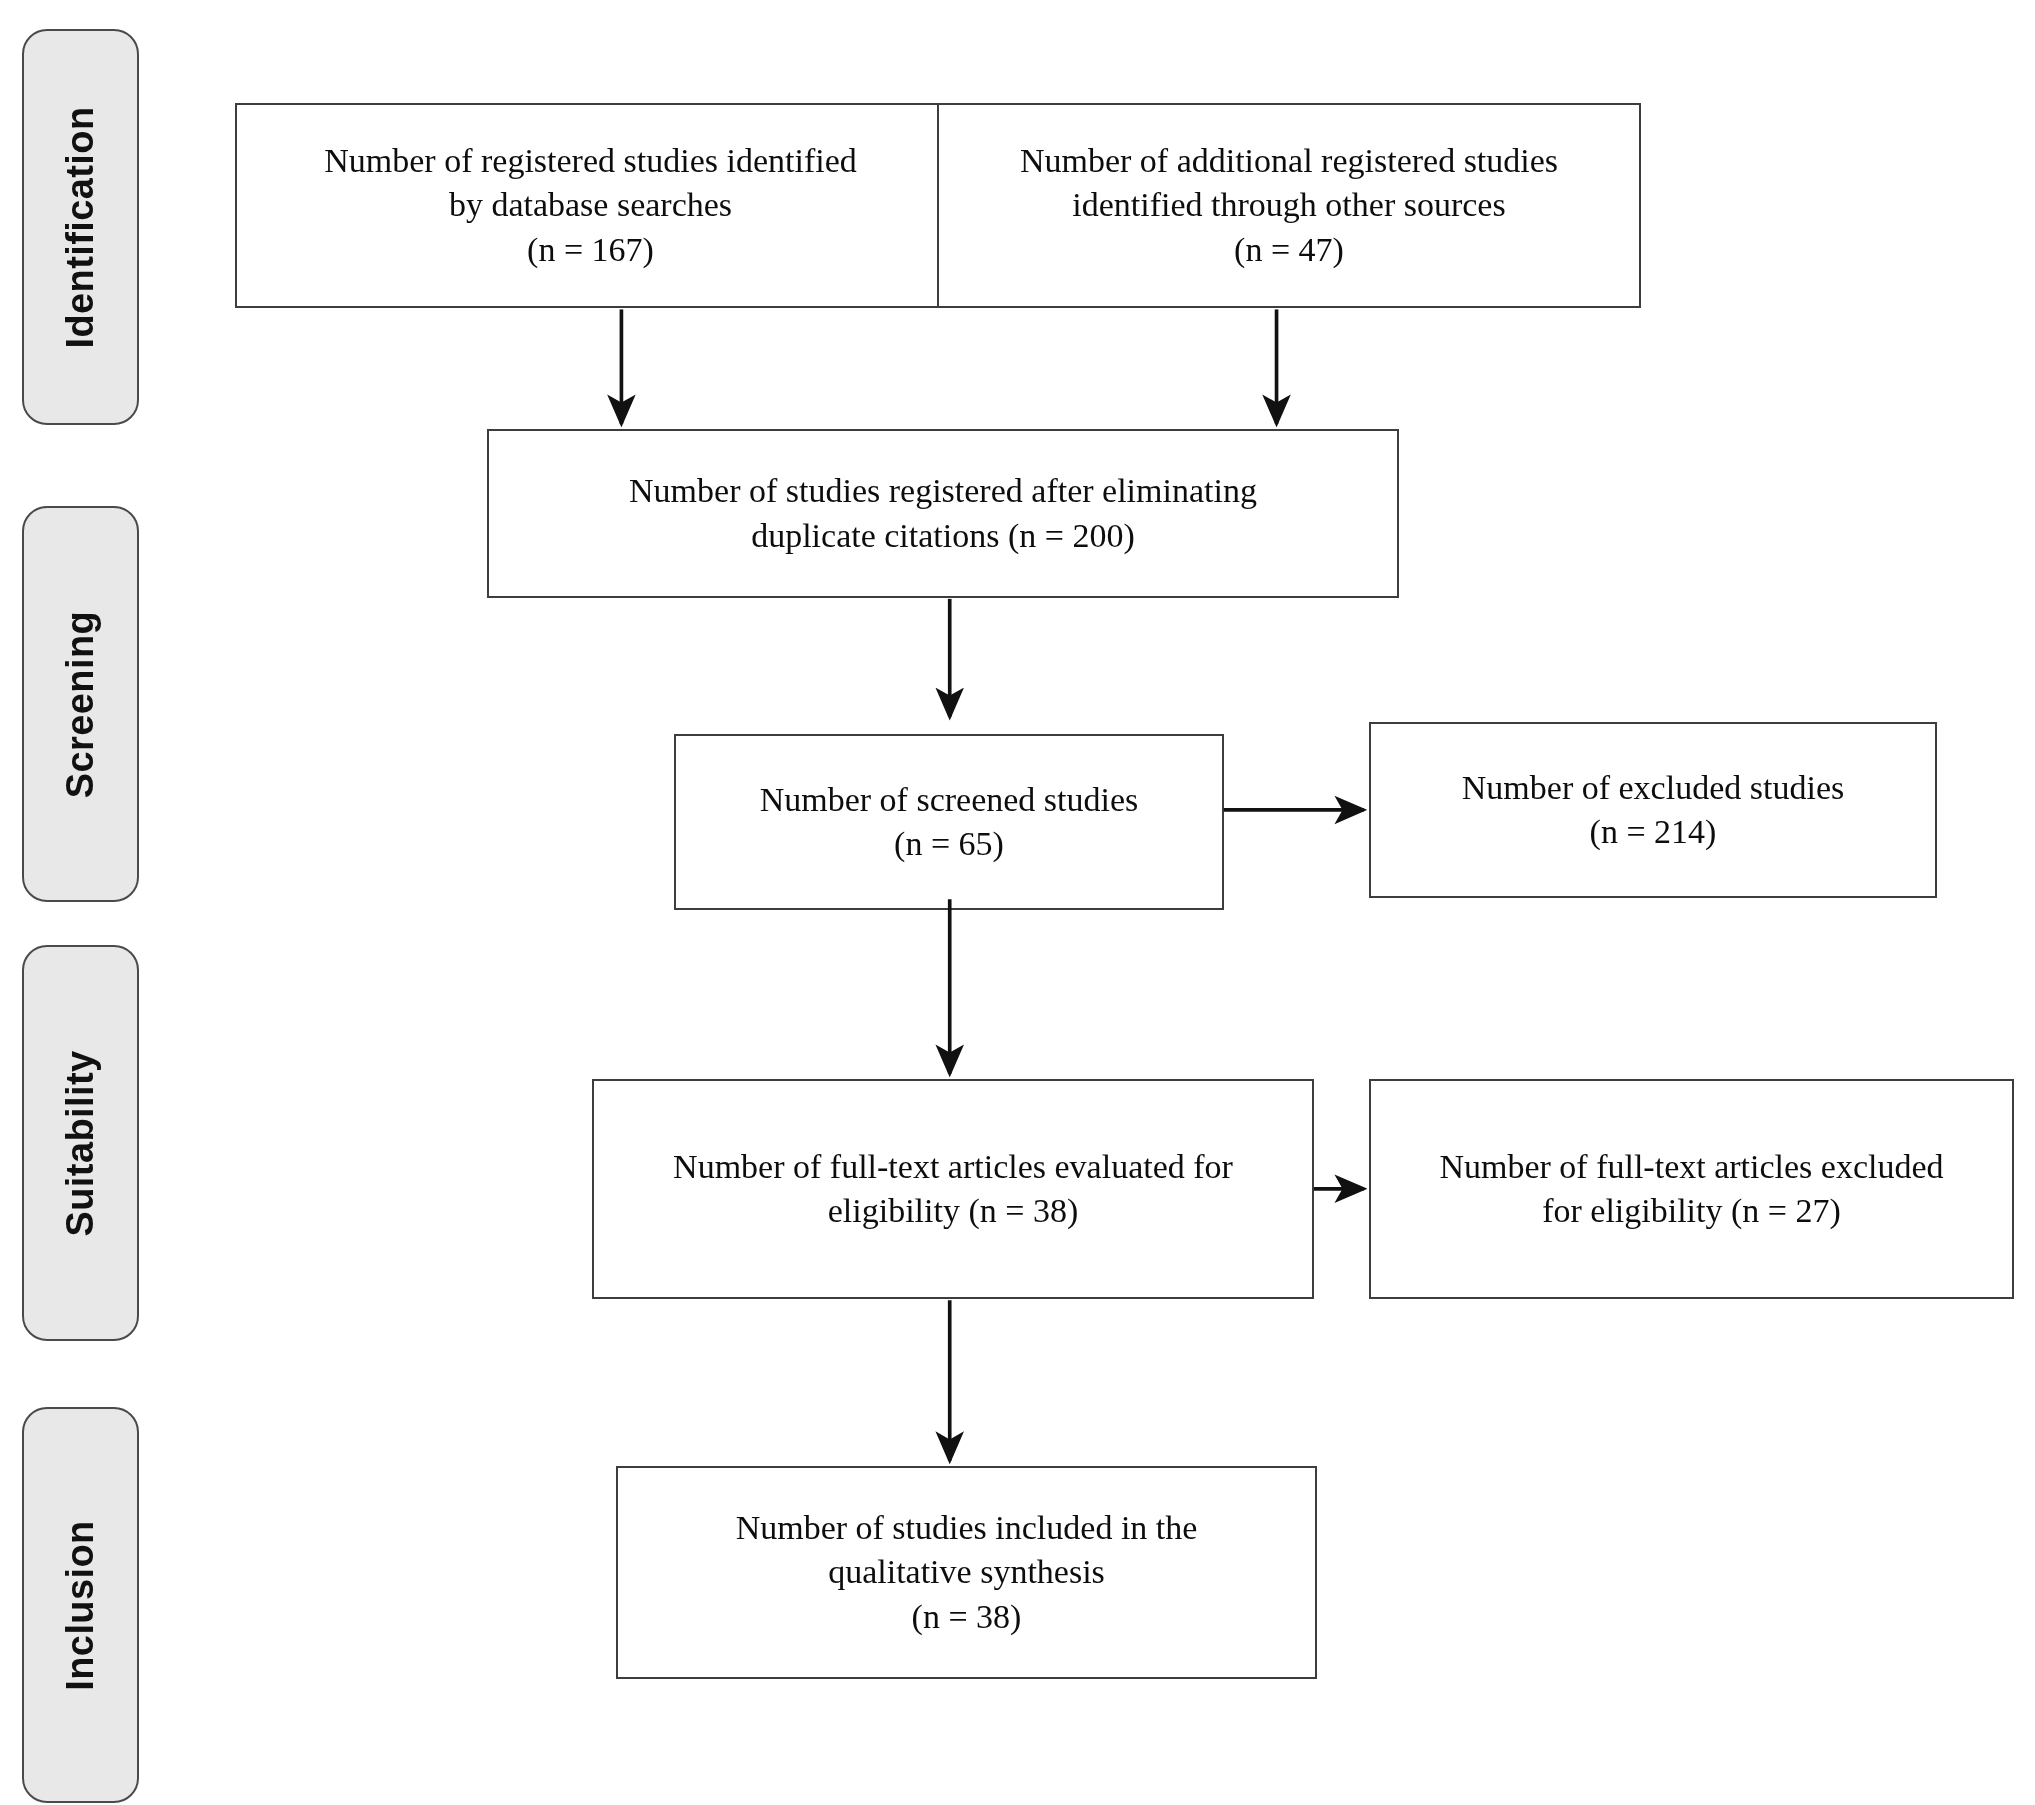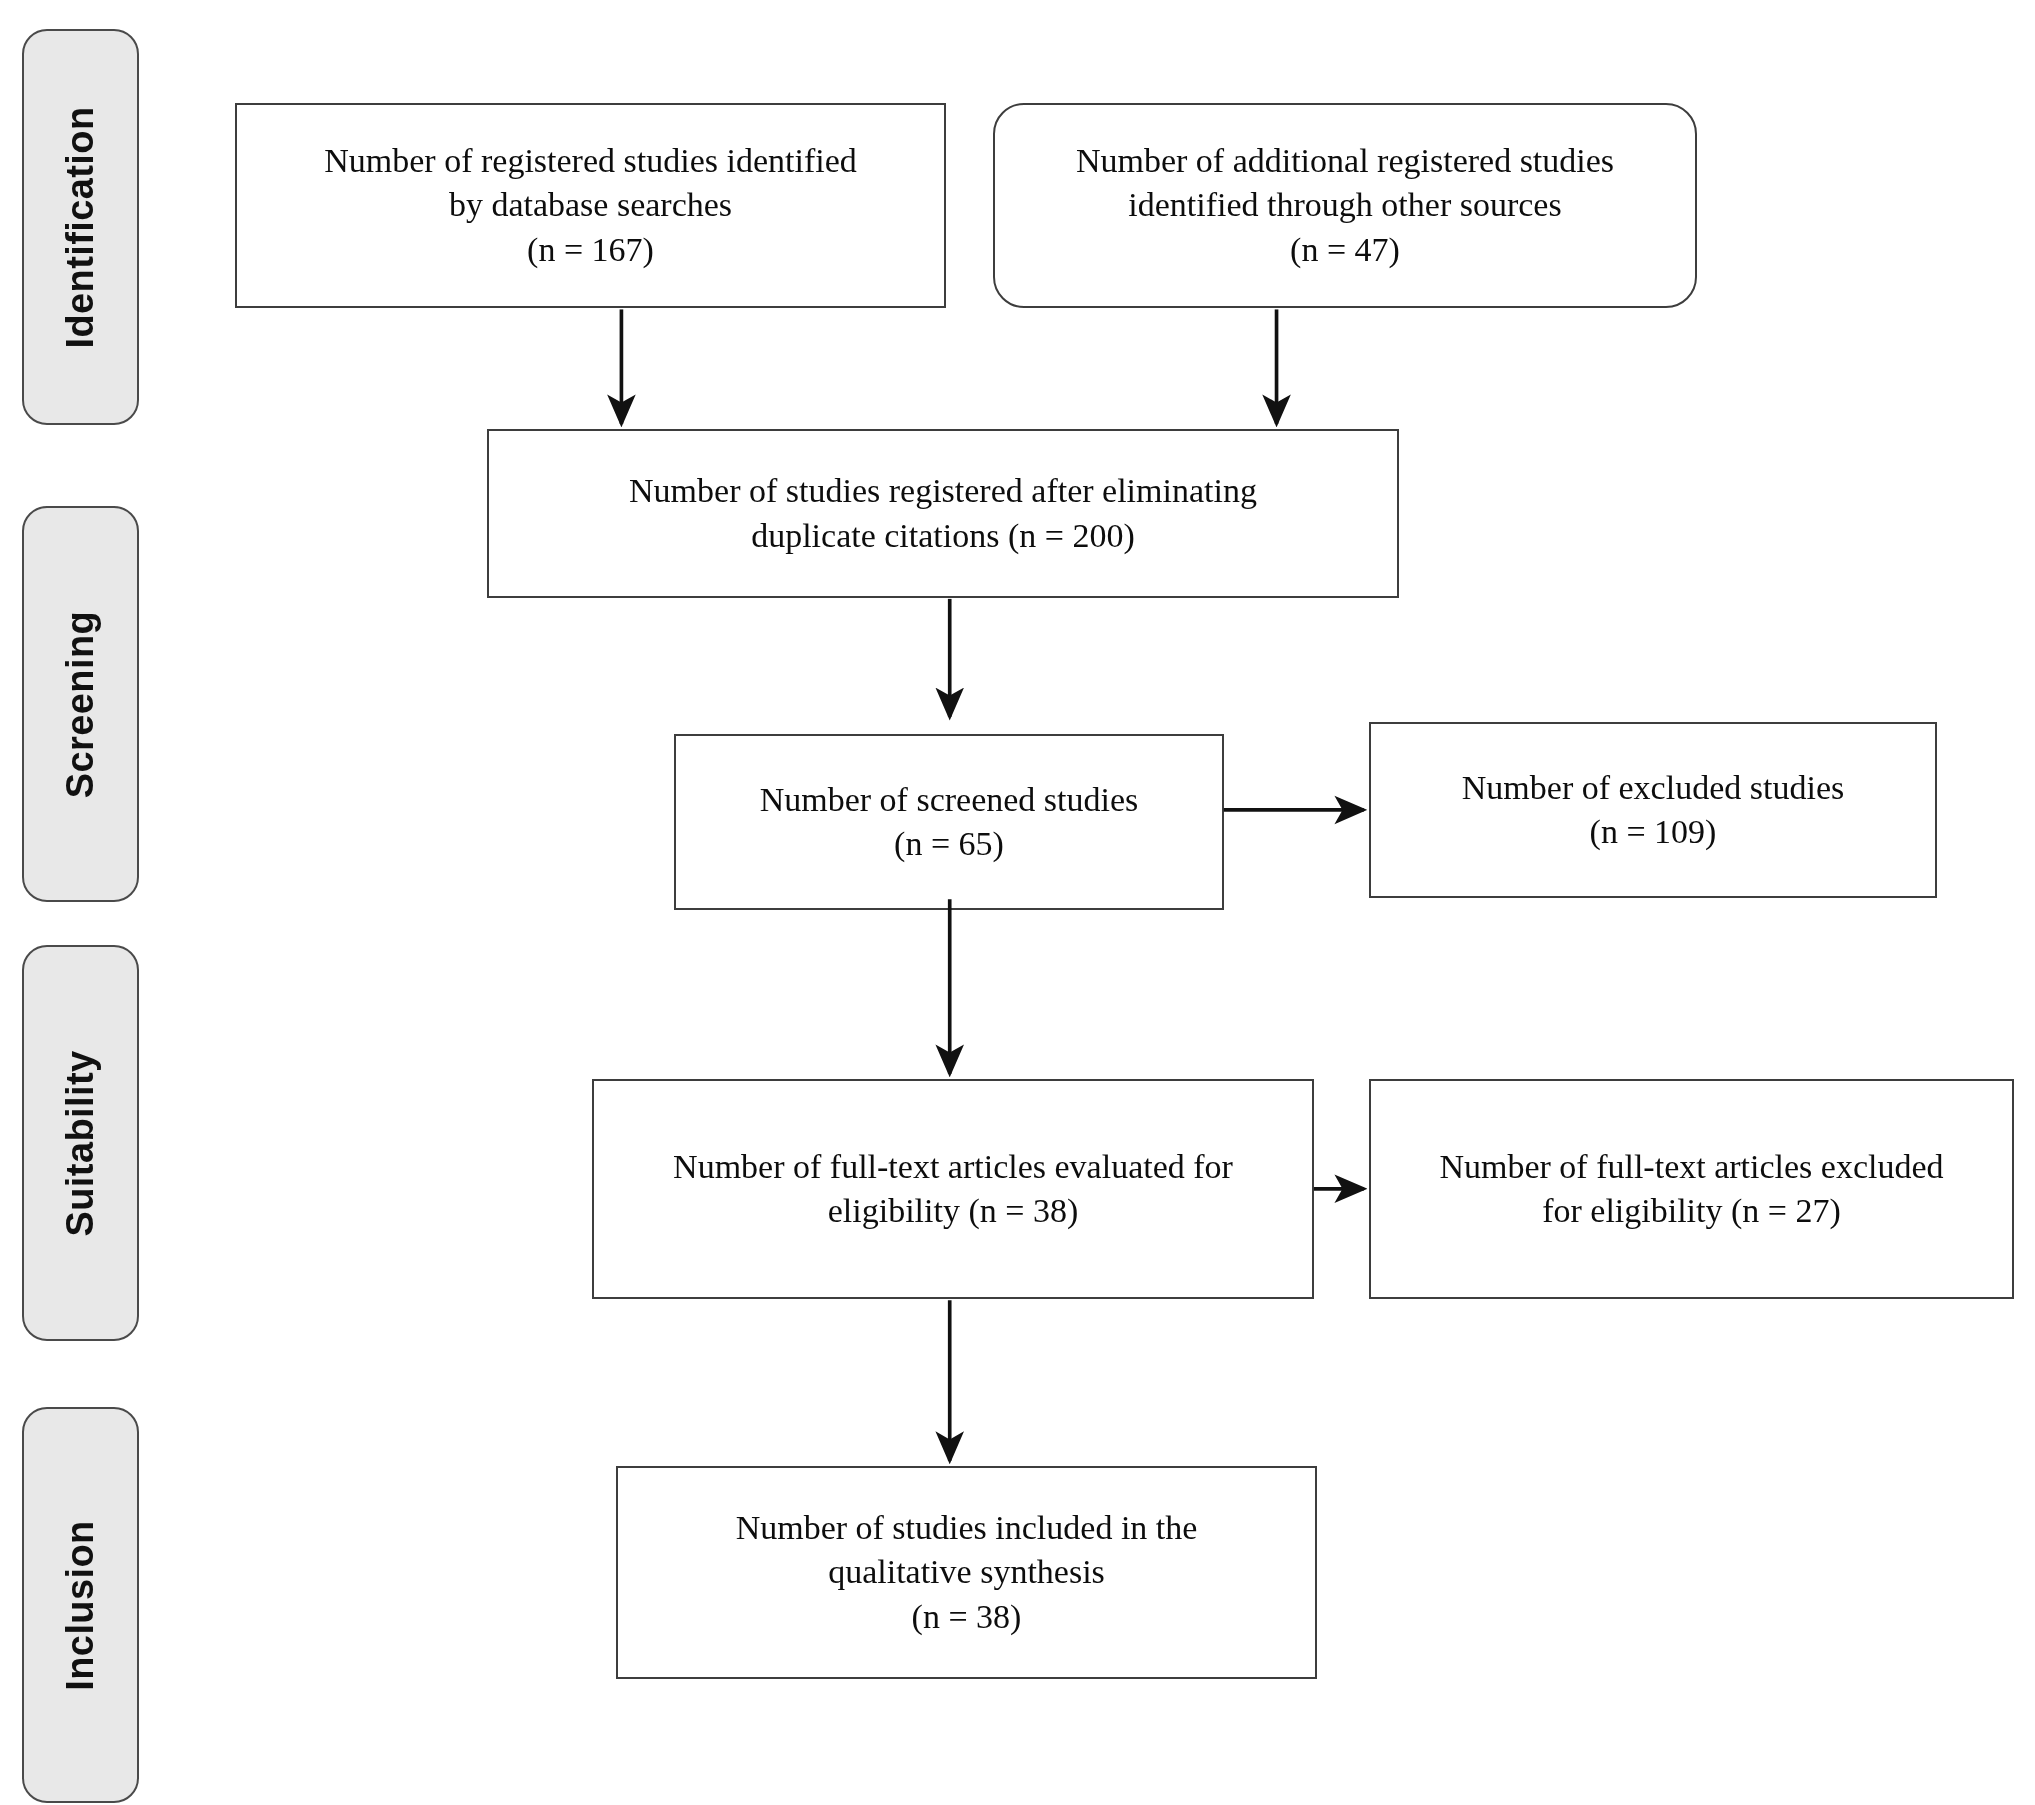--- a/index.html
+++ b/index.html
@@ -89,39 +89,39 @@
   <div class="stage-pill" style="left:22px; top:1407px; width:117px; height:396px;">
     <span class="stage-text">Inclusion</span>
   </div>
 
   <div class="flow-box" style="left:235px; top:103px; width:711px; height:205px;">
     <span class="box-text">Number of registered studies identified
 by database searches
 (n = 167)</span>
   </div>
 
-  <div class="flow-box" style="left:993px; top:103px; width:704px; height:205px;border-radius:31px;">
+  <div class="flow-box" style="left:937px; top:103px; width:704px; height:205px;">
     <span class="box-text">Number of additional registered studies
 identified through other sources
 (n = 47)</span>
   </div>
 
   <div class="flow-box" style="left:487px; top:429px; width:912px; height:169px;">
     <span class="box-text">Number of studies registered after eliminating
 duplicate citations (n = 200)</span>
   </div>
 
   <div class="flow-box" style="left:674px; top:722px; width:550px; height:176px;margin-top:12px;">
     <span class="box-text">Number of screened studies
 (n = 65)</span>
   </div>
 
   <div class="flow-box" style="left:1369px; top:722px; width:568px; height:176px;">
     <span class="box-text">Number of excluded studies
-(n = 109)</span>
+(n = 214)</span>
   </div>
 
   <div class="flow-box" style="left:592px; top:1079px; width:722px; height:220px;">
     <span class="box-text">Number of full-text articles evaluated for
 eligibility (n = 38)</span>
   </div>
 
   <div class="flow-box" style="left:1369px; top:1079px; width:645px; height:220px;">
     <span class="box-text">Number of full-text articles excluded
 for eligibility (n = 27)</span>

